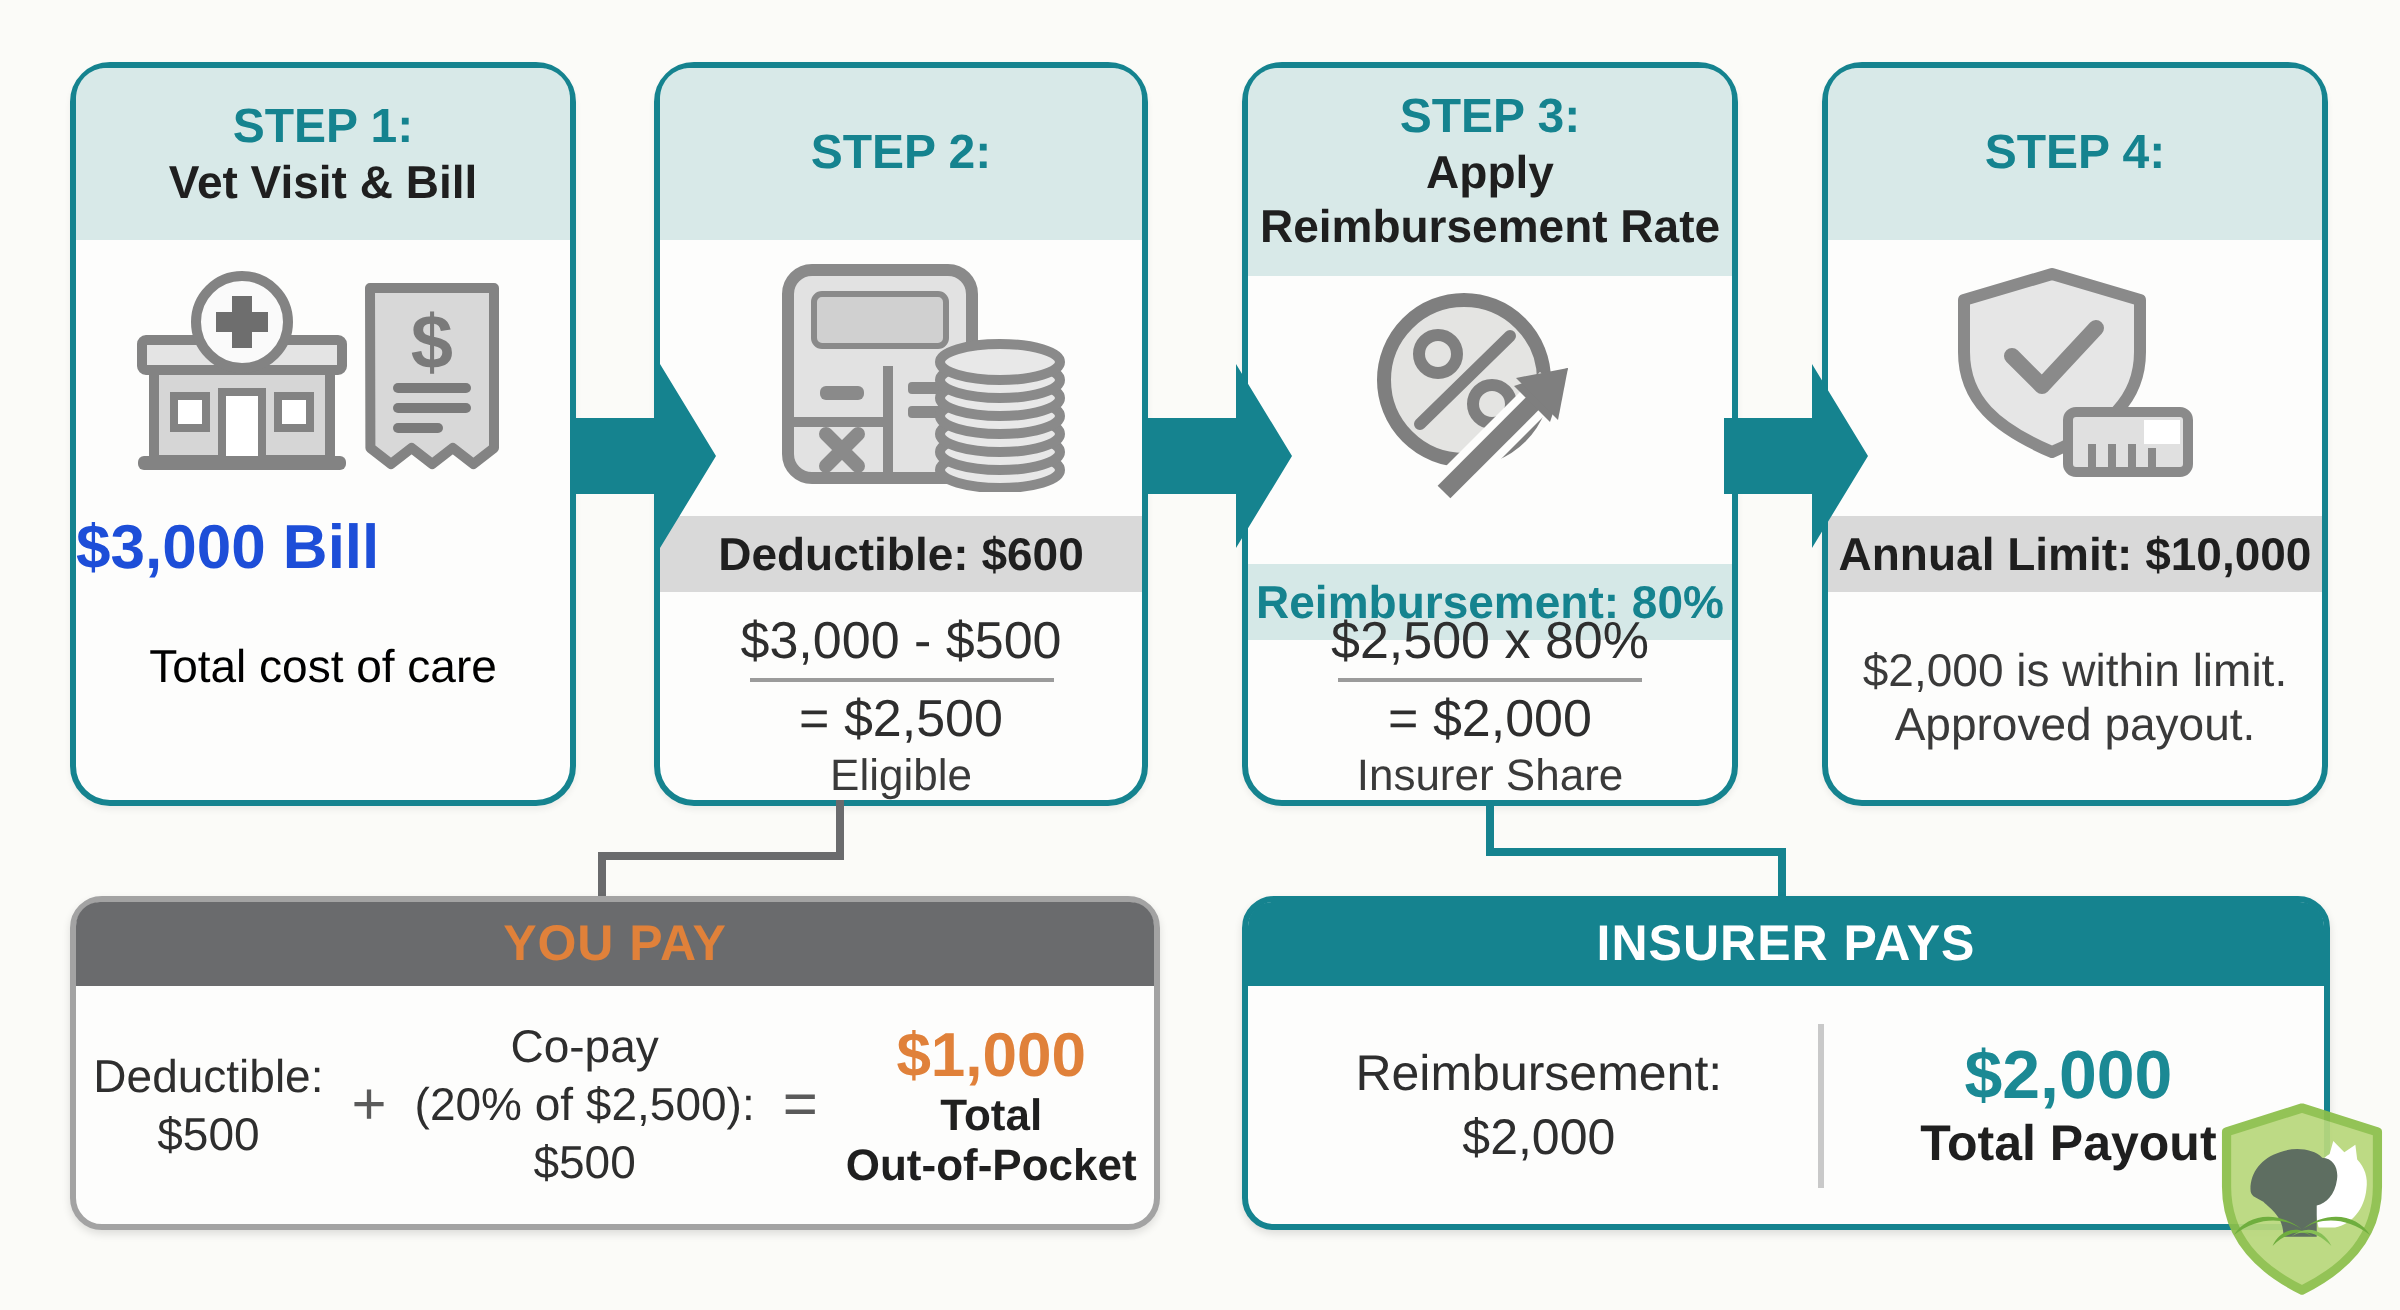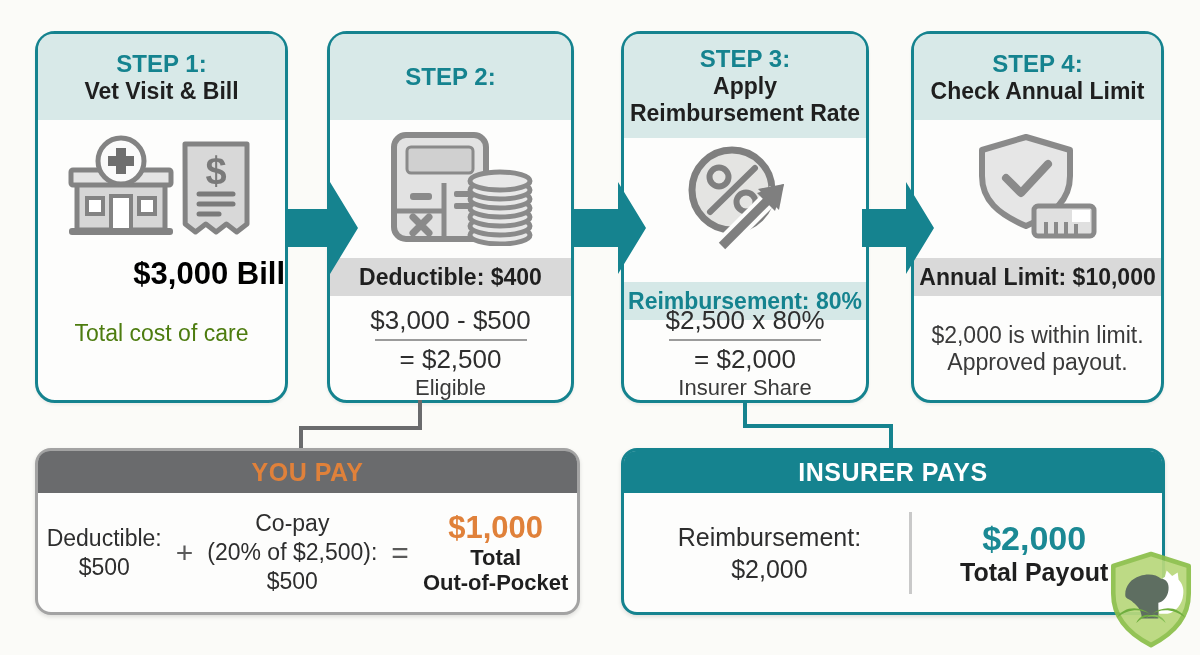--- a/index.html
+++ b/index.html
@@ -28,26 +28,26 @@
     display:flex; align-items:center; justify-content:center;
   }
   .icon-area.short { top:106px; height:112px; }
   .band {
     position:absolute; top:224px; left:0; right:0; height:38px; line-height:38px;
     text-align:center; font-weight:bold; font-size:23px; white-space:nowrap;
   }
   .band.gray { background:#d9d9d9; color:#1f1f1f; }
   .band.tealband { background:#d5e8e7; color:#15838f;margin-top:24px; }
   .highlight {
-    position:absolute; top:222px; left:0; right:0; text-align:right;
-    color:#000000; font-size:31px; font-weight:bold;
+    position:absolute; top:222px; left:0; right:0; text-align:left;
+    color:#1d4ed8; font-size:31px; font-weight:bold;
   }
   .card-caption {
     position:absolute; top:286px; left:0; right:0; text-align:center;
-    color:#4d7c0f; font-size:23px;
+    color:#000000; font-size:23px;
   }
   .eq { position:absolute; top:270px; left:0; right:0; text-align:center; }
   .eq-top { font-size:26px; color:#2e2e2e; line-height:32px; }
   .eq-divider { width:152px; height:2px; background:#9b9b9b; margin:3px auto 3px; }
   .eq-result { font-size:26px; color:#2e2e2e; line-height:30px; }
   .eq-caption { font-size:22px; color:#3a3a3a; line-height:26px; margin-top:1px; }
   .note {
     position:absolute; top:288px; left:0; right:0; text-align:center;
     color:#3a3a3a; font-size:23px; line-height:27px;
   }
@@ -138,21 +138,21 @@
           <ellipse cx="134" cy="104" rx="30" ry="9"></ellipse>
           <ellipse cx="134" cy="95" rx="30" ry="9"></ellipse>
           <ellipse cx="134" cy="86" rx="30" ry="9"></ellipse>
           <ellipse cx="134" cy="77" rx="30" ry="9"></ellipse>
           <ellipse cx="134" cy="68" rx="30" ry="9"></ellipse>
           <ellipse cx="134" cy="59" rx="30" ry="9"></ellipse>
           <ellipse cx="134" cy="50" rx="30" ry="9"></ellipse>
         </g>
       </svg>
     </div>
-    <div class="band gray">Deductible: $400</div>
+    <div class="band gray">Deductible: $600</div>
     <div class="eq">
       <div class="eq-top">$3,000 - $500</div>
       <div class="eq-divider"></div>
       <div class="eq-result">= $2,500</div>
       <div class="eq-caption">Eligible</div>
     </div>
   </div>
 
   <div class="card" style="left:621px; width:248px;">
     <div class="card-header tall">
@@ -176,21 +176,20 @@
       <div class="eq-top">$2,500 x 80%</div>
       <div class="eq-divider"></div>
       <div class="eq-result">= $2,000</div>
       <div class="eq-caption">Insurer Share</div>
     </div>
   </div>
 
   <div class="card" style="left:911px; width:253px;">
     <div class="card-header">
       <div class="step-label">STEP 4:</div>
-      <div class="card-title">Check Annual Limit</div>
     </div>
     <div class="icon-area">
       <svg width="140" height="112" viewBox="0 0 140 112">
         <path d="M58,5 L102,18 V44 C102,68 86,82 58,94 C30,82 14,68 14,44 V18 Z" fill="#e6e6e6" stroke="#8a8a8a" stroke-width="6" stroke-linejoin="round"></path>
         <path d="M38,46 L53,61 L80,32" fill="none" stroke="#8a8a8a" stroke-width="8" stroke-linecap="round" stroke-linejoin="round"></path>
         <rect x="66" y="74" width="60" height="30" rx="4" fill="#e0e0e0" stroke="#8a8a8a" stroke-width="5"></rect>
         <rect x="104" y="78" width="18" height="12" fill="#ffffff"></rect>
         <line x1="78" y1="102" x2="78" y2="90" stroke="#8a8a8a" stroke-width="4"></line>
         <line x1="88" y1="102" x2="88" y2="90" stroke="#8a8a8a" stroke-width="4"></line>
         <line x1="98" y1="102" x2="98" y2="90" stroke="#8a8a8a" stroke-width="4"></line>

